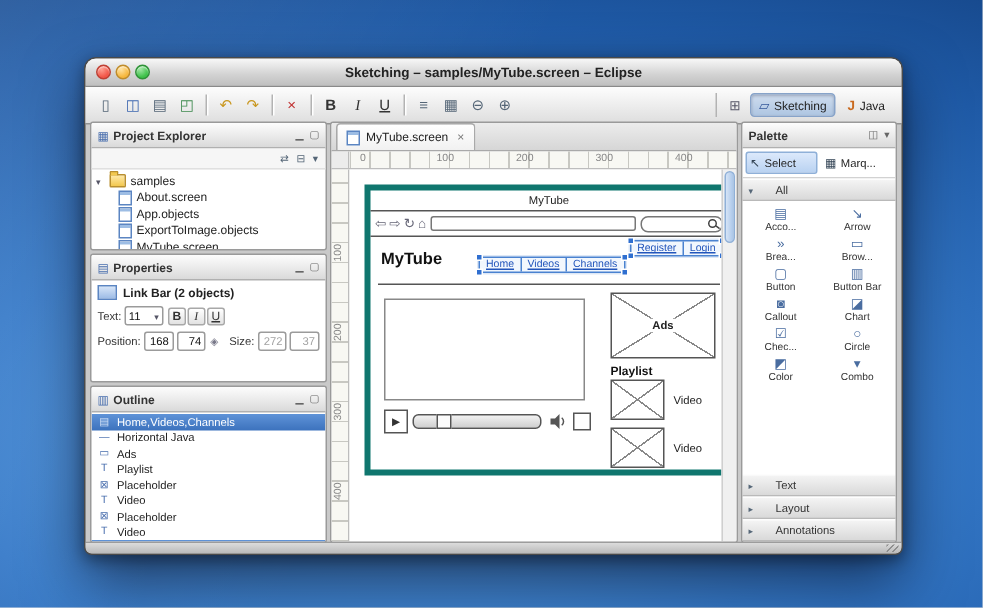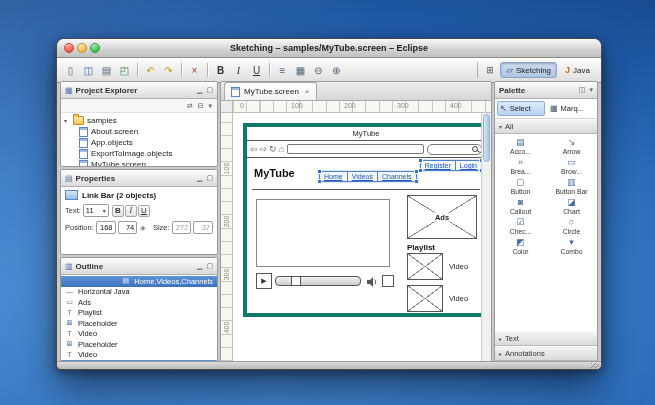--- a/index.html
+++ b/index.html
@@ -79,21 +79,21 @@
   .pos-field{width:17px;justify-content:flex-end;}
   .pos-field.dim{color:#a3a3a3;}
   .chain{font-size:7px;color:#778;width:9px;text-align:center;}
   .gap{width:3px;}
 
   
   .outline{flex:1;}
   .outline-list{flex:1;overflow:hidden;padding:1px 0;}
   .outline-row{display:flex;align-items:center;gap:4px;height:10.5px;padding:0 4px;font-size:7.5px;color:#222;}
   .outline-row .oi{font-size:7px;color:#4a6fae;width:9px;text-align:center;flex:none;}
-  .outline-row.selected{background:linear-gradient(#5f93d8,#3c72bd);color:#fff;justify-content:flex-end;}
+  .outline-row.selected{background:linear-gradient(#5f93d8,#3c72bd);color:#fff;}
   .outline-row.selected .oi{color:#d9e6f8;}
 
   
   .col-center{flex:1;display:flex;flex-direction:column;background:#fff;border:1px solid #9a9a9a;border-radius:2px;overflow:hidden;min-width:0;}
   .tabbar{height:18px;background:linear-gradient(#ececec,#d6d6d6);border-bottom:1px solid #a9a9a9;display:flex;align-items:flex-end;padding-left:3px;flex:none;}
   .tab{height:17px;display:flex;align-items:center;gap:4px;padding:0 6px;font-size:8px;color:#222;
     background:linear-gradient(#ffffff,#f1f1f1);border:1px solid #a9a9a9;border-bottom:none;border-radius:3px 3px 0 0;}
   .tab .close{font-size:8px;color:#777;margin-left:2px;}
   .ruler-row{height:11px;display:flex;border-bottom:1px solid #bdbdbd;flex:none;}
   .corner{width:11px;background:#ececec;border-right:1px solid #bdbdbd;flex:none;}
@@ -150,21 +150,21 @@
   .prow .xbox{width:34px;height:25px;flex:none;}
   .plabel{font-size:7.5px;color:#222;}
 
   
   .col-right{width:102px;flex:none;display:flex;flex-direction:column;background:#f4f4f4;border:1px solid #9a9a9a;border-radius:2px;overflow:hidden;}
   .tools{display:flex;background:#fff;border-bottom:1px solid #d2d2d2;padding:2px;gap:2px;flex:none;}
   .tool{flex:1;display:flex;align-items:center;gap:3px;font-size:7.5px;color:#222;padding:2px 2px;border-radius:2px;border:1px solid transparent;}
   .tool.selected{background:linear-gradient(#dce9fb,#b9d2f1);border-color:#8fb0d8;}
   .tool .tg{font-size:8px;color:#345;}
   .drawer{height:13px;flex:none;background:linear-gradient(#f4f4f4,#d9d9d9);border-top:1px solid #fdfdfd;border-bottom:1px solid #b9b9b9;
-    display:flex;align-items:center;gap:3px;padding:0 4px;font-size:7.5px;color:#333;}
+    display:flex;align-items:center;gap:15px;padding:0 4px;font-size:7.5px;color:#333;}
   .drawer .dg{font-size:6px;color:#567;}
   .pal-grid{flex:1;background:#fff;display:grid;grid-template-columns:1fr 1fr;align-content:start;padding:2px 0;overflow:hidden;}
   .pal-item{display:flex;flex-direction:column;align-items:center;gap:1px;padding:2px 0 1px;font-size:6.8px;color:#333;text-align:center;line-height:7px;}
   .pal-item .pg{font-size:9px;line-height:9px;color:#4a6da0;}
 
   .statusbar{position:absolute;left:0;right:0;bottom:0;height:7px;border-radius:0 0 5px 5px;
     background:linear-gradient(#dcdcdc,#b9b9b9);border-top:1px solid #9c9c9c;}
   .grip{position:absolute;right:2px;bottom:1px;width:8px;height:5px;
     background:repeating-linear-gradient(135deg,#8e8e8e 0,#8e8e8e 1px,transparent 1px,transparent 3px);}
 </style>
@@ -629,20 +629,24 @@
           </div>
         <div data-name="palette-drawers">
 
 
 
             <div class="drawer" data-name="drawer-text">
               <span class="dg" data-name="drawer-closed-icon">▸</span>
               <span data-name="drawer-label">Text</span>
             </div>
 
+            <div class="drawer" data-name="drawer-layout">
+              <span class="dg" data-name="drawer-closed-icon">▸</span>
+              <span data-name="drawer-label">Layout</span>
+            </div>
 
             <div class="drawer" data-name="drawer-annotations">
               <span class="dg" data-name="drawer-closed-icon">▸</span>
               <span data-name="drawer-label">Annotations</span>
             </div>
           </div>
       </div>
     </div>
 
     <div class="statusbar" data-name="status-bar">

